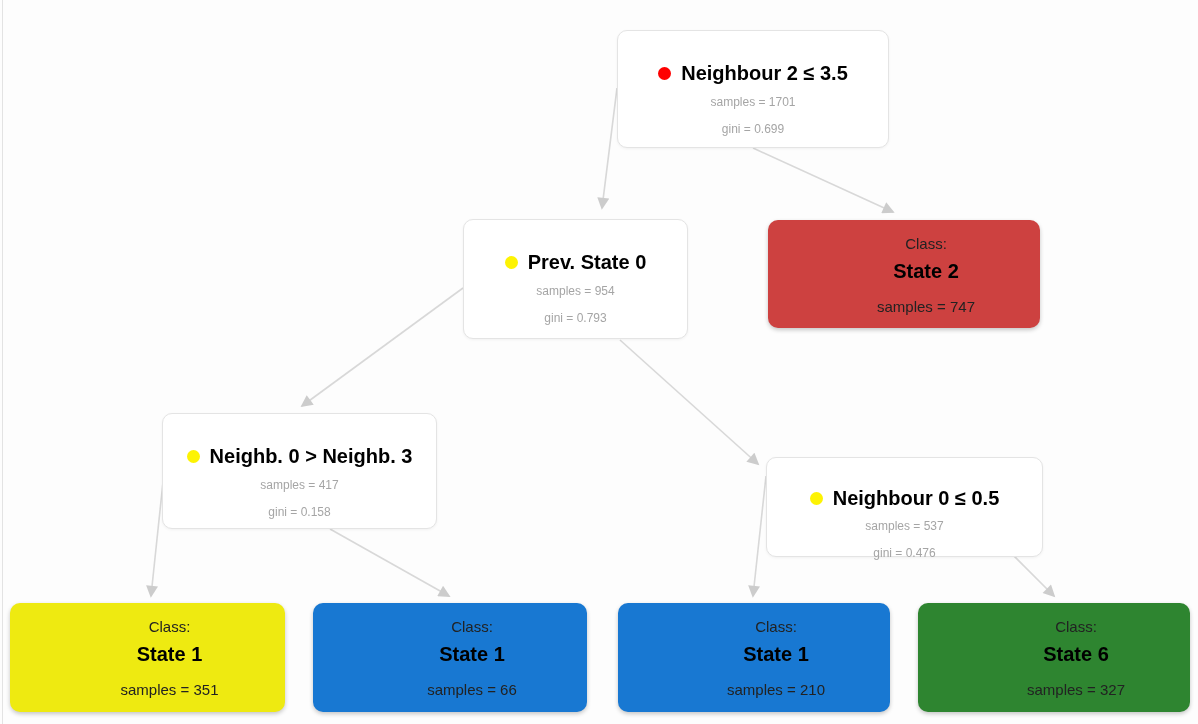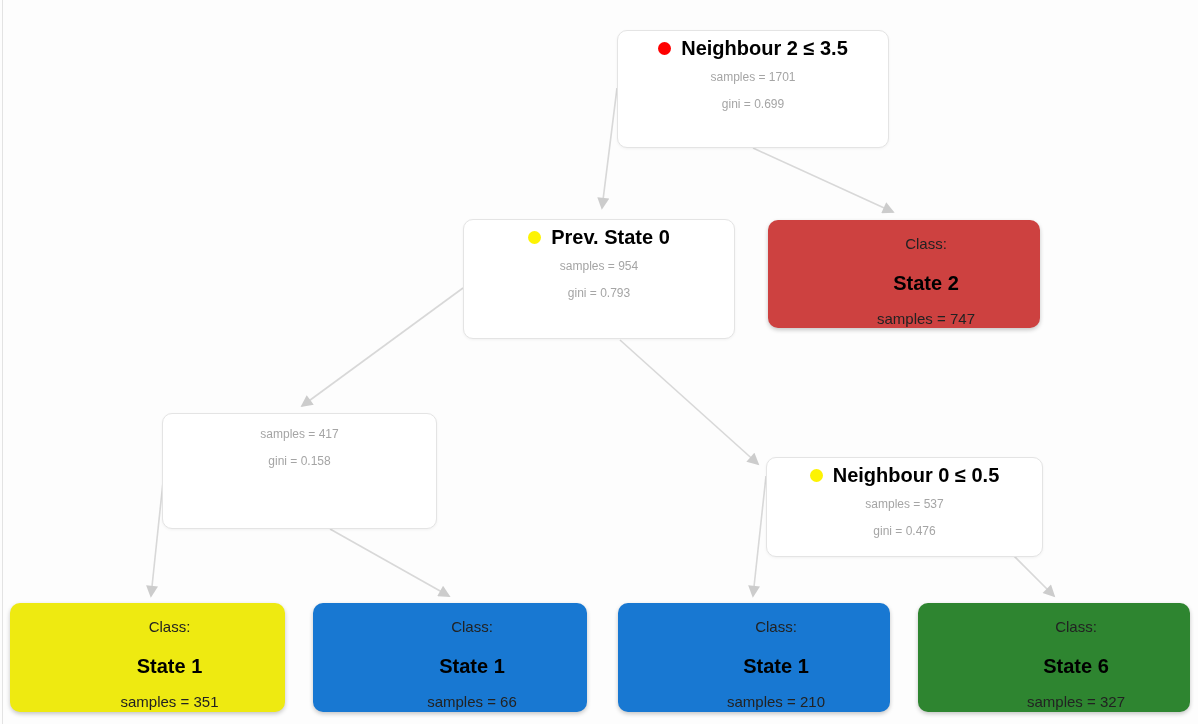--- a/index.html
+++ b/index.html
@@ -4,33 +4,33 @@
 <style>
   html,body{margin:0;padding:0;background:#ffffff;}
   body{font-family:"Liberation Sans","DejaVu Sans",sans-serif;}
   .canvas{position:relative;width:1198px;height:724px;background:#fdfdfd;overflow:hidden;}
   .left-hairline{position:absolute;left:2px;top:0;width:1px;height:724px;background:#e3e3e3;}
   svg.edges{position:absolute;left:0;top:0;pointer-events:none;}
   svg.edges line{stroke:#d8d8d8;stroke-width:1.6;}
 
   .node{position:absolute;box-sizing:border-box;display:flex;flex-direction:column;align-items:center;text-align:center;}
   .node.decision{background:#ffffff;border:1px solid #e4e4e4;border-radius:10px;
-                 box-shadow:0 1px 3px rgba(0,0,0,.05);padding-top:4px;}
+                 box-shadow:0 1px 3px rgba(0,0,0,.05);padding-top:29px;}
   .node-title{display:flex;align-items:center;gap:10px;font-size:20px;font-weight:bold;color:#000;height:26px;}
   .dot{width:13px;height:13px;border-radius:50%;flex:0 0 auto;}
   .node-sub{font-size:12px;color:#a5a5a5;margin-top:6px;line-height:21px;}
 
   .node.leaf{border-radius:10px;box-shadow:0 2px 4px rgba(0,0,0,.22);padding-top:14px;padding-left:44px;}
   .leaf-class{font-size:15px;color:#222;line-height:19px;}
-  .leaf-state{font-size:20px;font-weight:bold;color:#000;margin-top:18px;line-height:25px;}
+  .leaf-state{font-size:20px;font-weight:bold;color:#000;margin-top:6px;line-height:25px;}
   .leaf-samples{font-size:15px;color:#222;margin-top:13px;line-height:19px;text-align:right;}
 
   
   #n-root{left:617px;top:30px;width:272px;height:118px;}
-  #n-prev0{left:463px;top:219px;width:272px;height:120px;}
+  #n-prev0{left:463px;top:219px;width:225px;height:120px;}
   #n-neighb03{left:162px;top:413px;width:275px;height:116px;}
   #n-neighb0{left:766px;top:413px;width:277px;height:100px;margin-top:44px;}
   #l-state2{left:768px;top:220px;width:272px;height:108px;}
   #l-state0{left:10px;top:603px;width:275px;height:109px;}
   #l-state1a{left:313px;top:603px;width:274px;height:109px;}
   #l-state1b{left:618px;top:603px;width:272px;height:109px;}
   #l-state3{left:918px;top:603px;width:272px;height:109px;}
 </style>
 </head>
 <body>
@@ -66,20 +66,24 @@
   <div class="node decision" id="n-prev0">
     <div class="node-title">
       <span class="dot" style="background-color: rgb(253, 243, 3);"></span>
       <span>Prev. State 0</span>
     </div>
     <div class="node-sub">samples = 954</div>
     <div class="node-sub">gini = 0.793</div>
   </div>
 
   <div class="node decision" id="n-neighb03">
+    <div class="node-title">
+      <span class="dot" style="background-color: rgb(253, 243, 3);"></span>
+      <span>Neighb. 0 &gt; Neighb. 3</span>
+    </div>
     <div class="node-sub">samples = 417</div>
     <div class="node-sub">gini = 0.158</div>
   </div>
 
   <div class="node decision" id="n-neighb0">
     <div class="node-title">
       <span class="dot" style="background-color: rgb(253, 243, 3);"></span>
       <span>Neighbour 0 ≤ 0.5</span>
     </div>
     <div class="node-sub">samples = 537</div>

